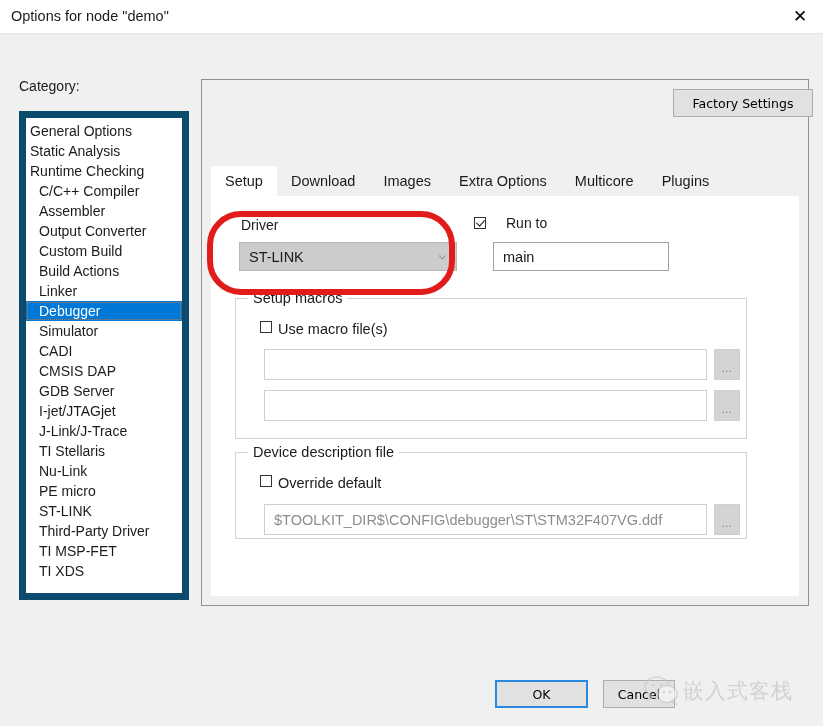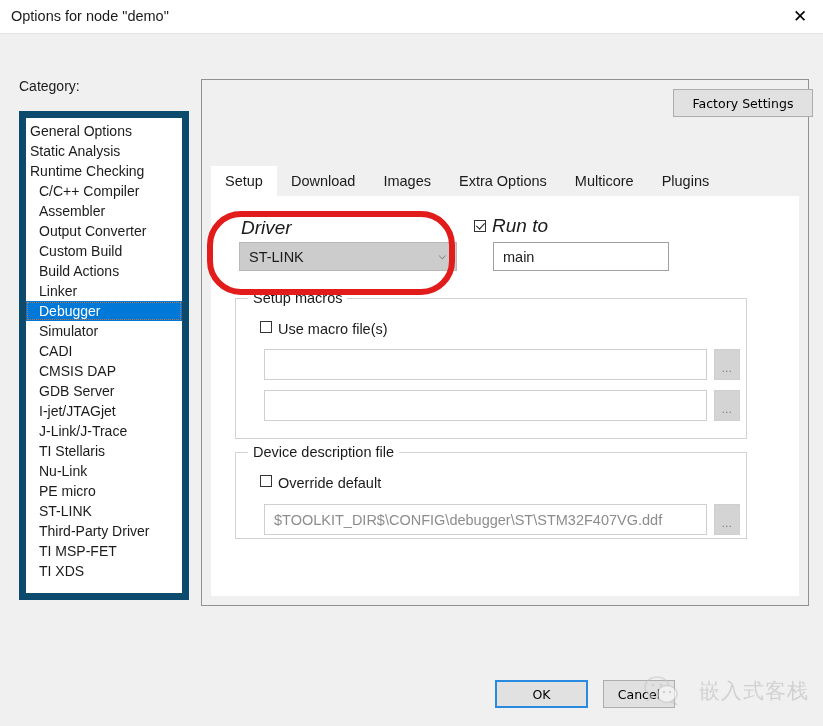--- a/index.html
+++ b/index.html
@@ -133,23 +133,22 @@
   .tab-content {
     position: absolute;
     left: 10px; top: 118px;
     width: 586px; height: 392px;
     background: #ffffff;
     box-sizing: border-box;
   }
 
   
   .field-label {
-    font-size: 19px;
-    color: #1b1b1b;
-    font-style: italic;
+    font-size: 14px;
+    color: #1b1b1b;
   }
   .driver-label {
     position: absolute;
     left: 30px; top: 20px;
   }
   .driver-select {
     position: absolute;
     left: 28px; top: 45px;
     width: 218px; height: 29px;
     background: #cccccc;
@@ -168,21 +167,21 @@
     transform: translateY(-60%);
     font-size: 10px;
     color: #5a5a5a;
   }
 
   .runto-row {
     position: absolute;
     left: 263px; top: 18px;
     display: flex;
     align-items: center;
-    gap: 6px;
+    gap: 20px;
   }
   .chk {
     width: 12px; height: 12px;
     border: 1px solid #333;
     background: #fff;
     box-sizing: border-box;
     display: inline-block;
     position: relative;
     flex: none;
   }
@@ -314,21 +313,21 @@
     left: 603px; top: 680px;
     width: 72px;
   }
 
   
   .watermark {
     position: absolute;
     left: 643px; top: 676px;
     display: flex;
     align-items: center;
-    gap: 20px;
+    gap: 4px;
     opacity: 0.55;
     pointer-events: none;
     justify-content: space-between;
   }
   .wechat-logo {
     position: relative;
     width: 36px; height: 30px;
     flex: none;
   }
   .wm-text {

